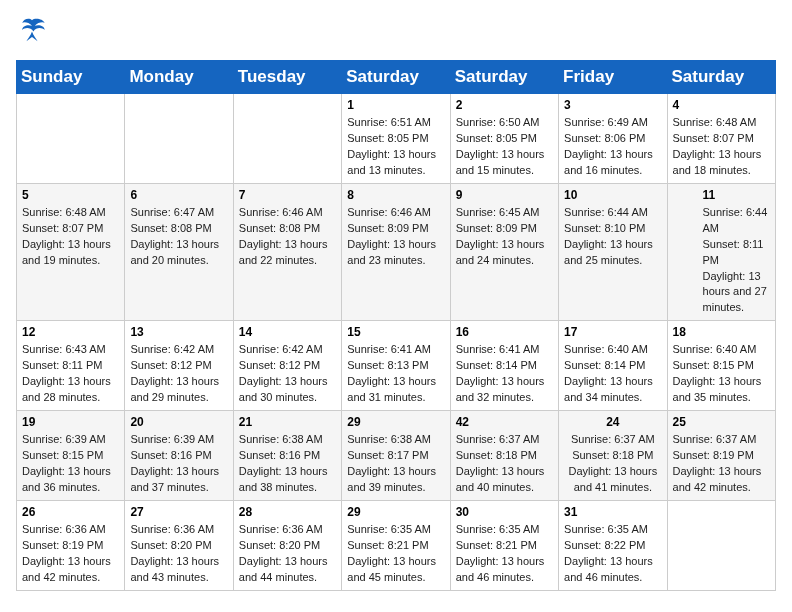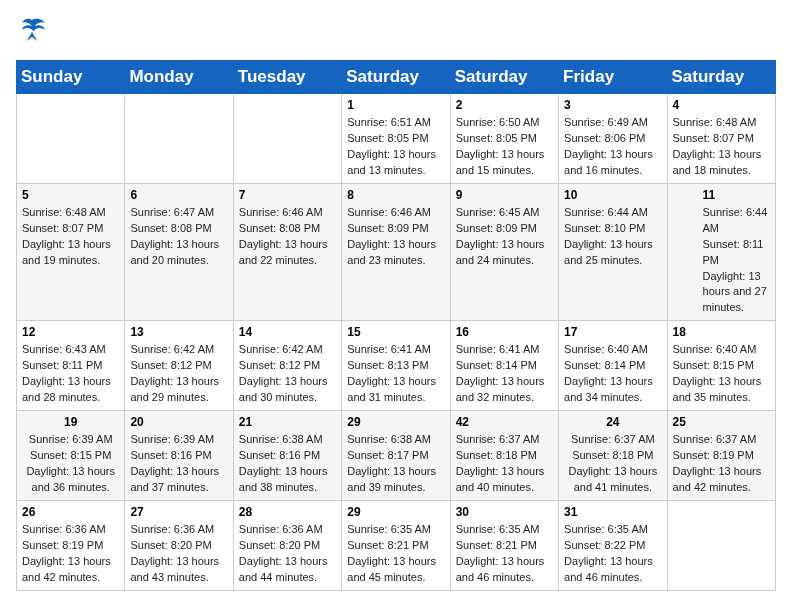--- a/index.html
+++ b/index.html
@@ -188,21 +188,21 @@
         <td>
           <span class="day-num">17</span>
           <div class="day-info">Sunrise: 6:40 AM<br>Sunset: 8:14 PM<br>Daylight: 13 hours and 34 minutes.</div>
         </td>
         <td>
           <span class="day-num">18</span>
           <div class="day-info">Sunrise: 6:40 AM<br>Sunset: 8:15 PM<br>Daylight: 13 hours and 35 minutes.</div>
         </td>
       </tr>
       <tr>
-        <td style="background: rgb(245, 245, 245); text-align: center;">
+        <td style="background: rgb(245, 245, 245);">
           <span class="day-num">19</span>
           <div class="day-info">Sunrise: 6:39 AM<br>Sunset: 8:15 PM<br>Daylight: 13 hours and 36 minutes.</div>
         </td>
         <td style="background: rgb(245, 245, 245); margin-top: 36px;">
           <span class="day-num">20</span>
           <div class="day-info">Sunrise: 6:39 AM<br>Sunset: 8:16 PM<br>Daylight: 13 hours and 37 minutes.</div>
         </td>
         <td style="background: rgb(245, 245, 245);">
           <span class="day-num">21</span>
           <div class="day-info">Sunrise: 6:38 AM<br>Sunset: 8:16 PM<br>Daylight: 13 hours and 38 minutes.</div>

